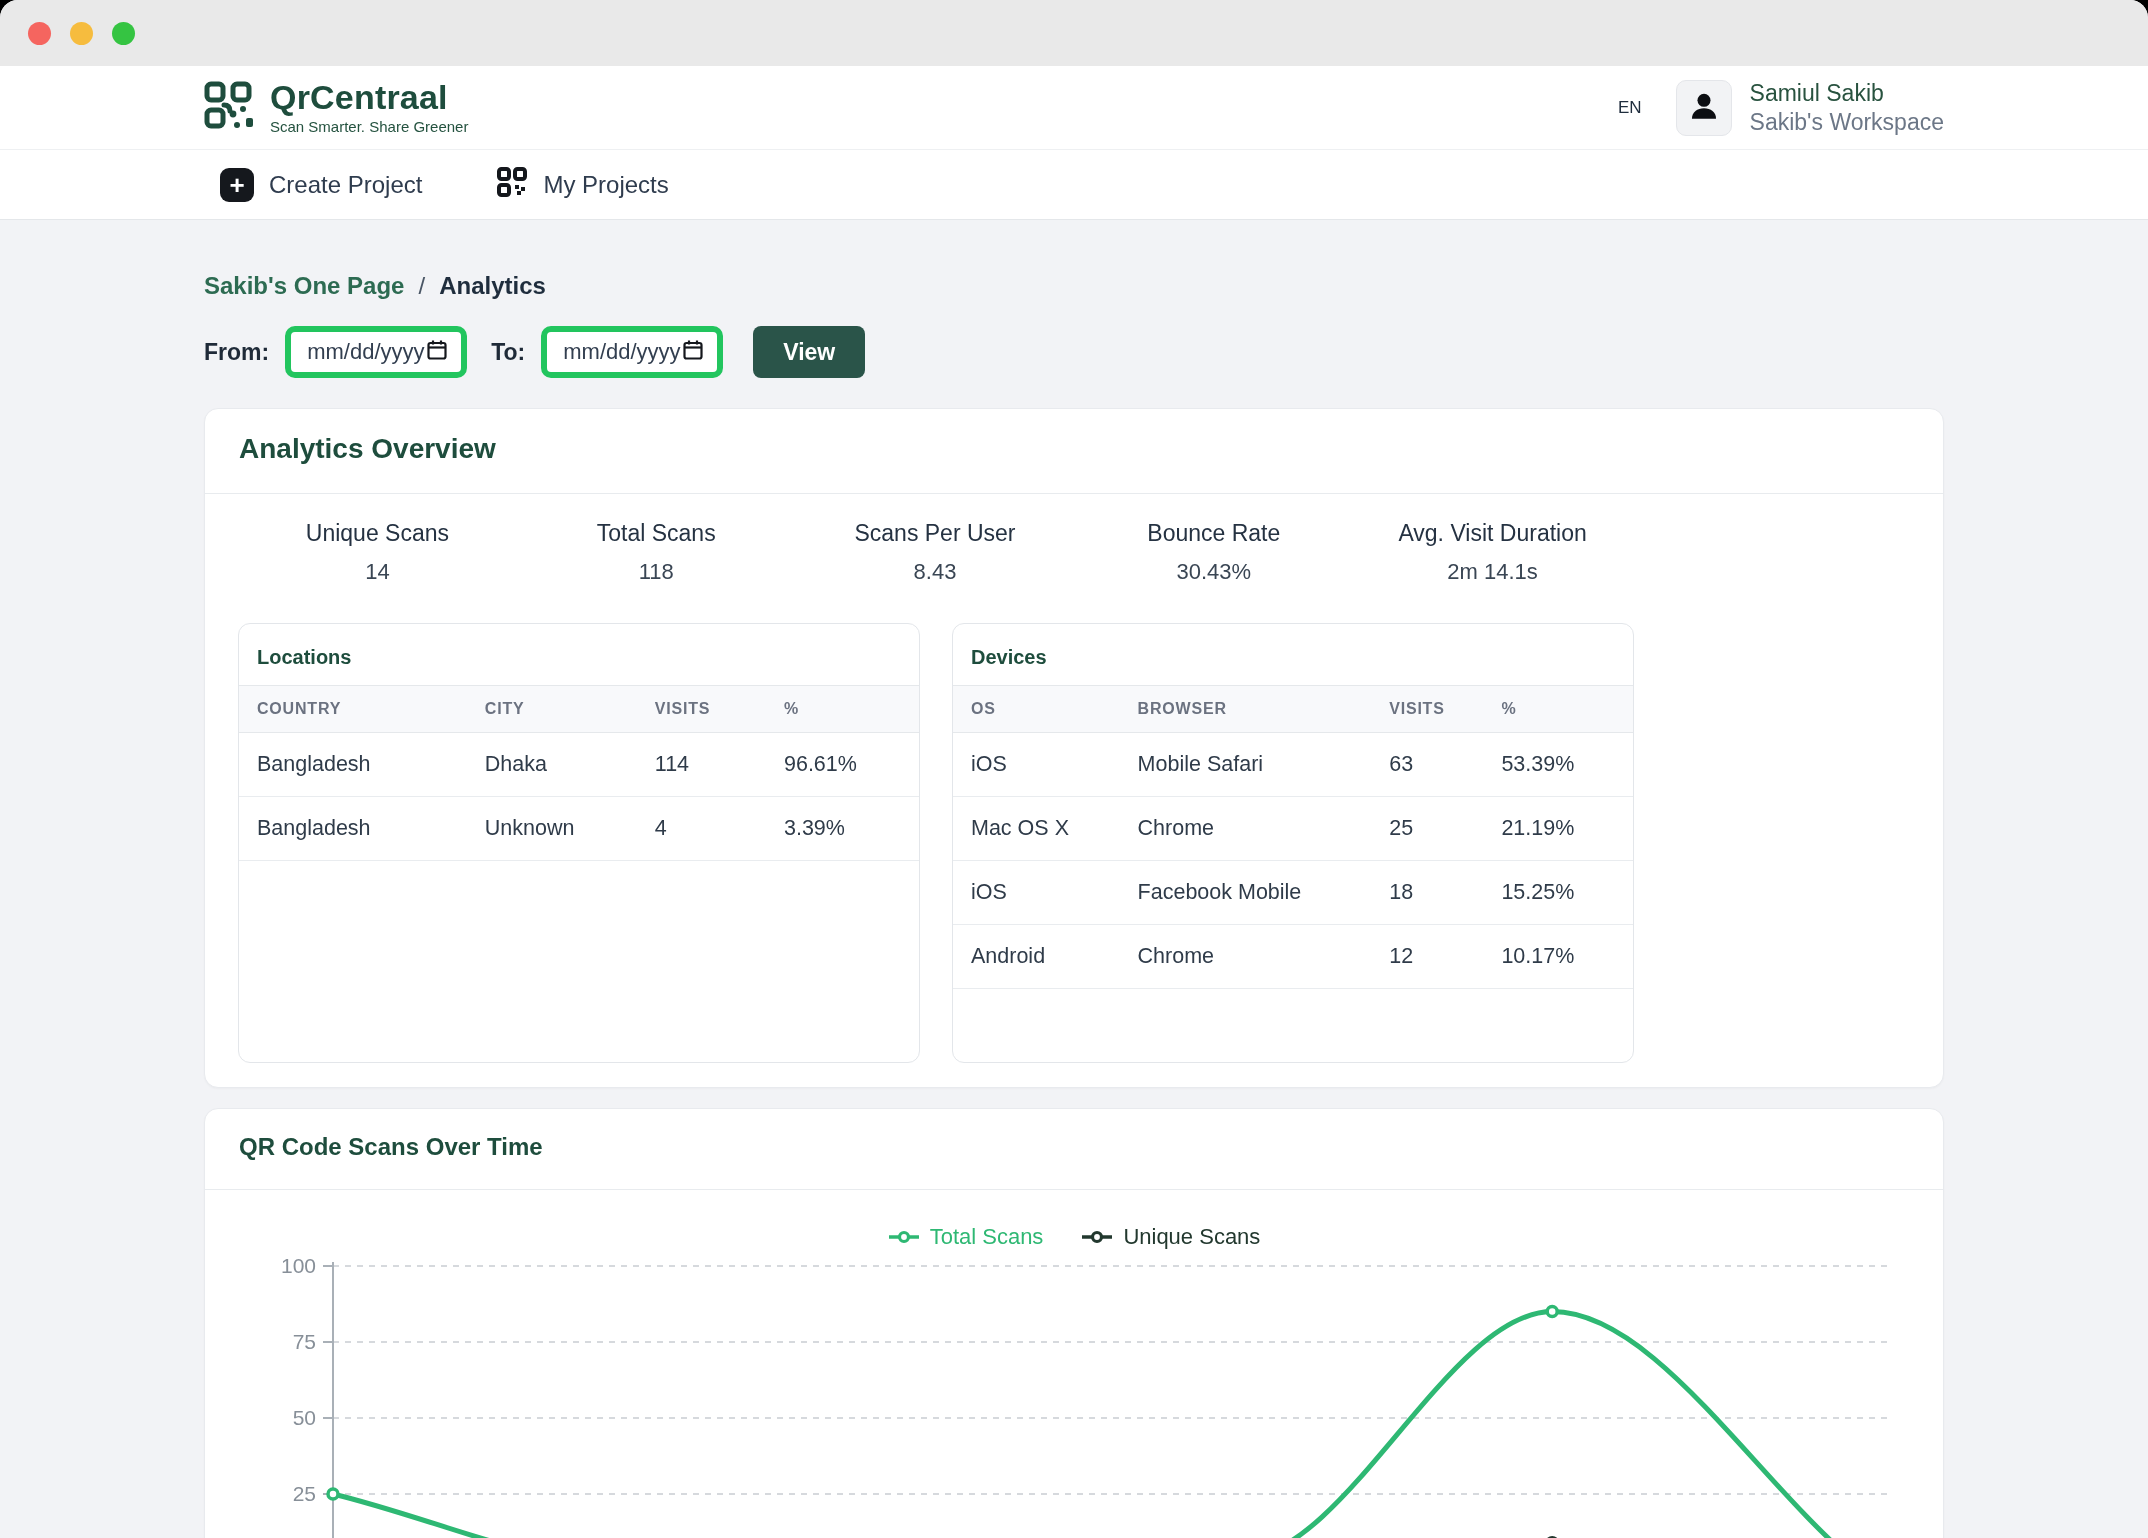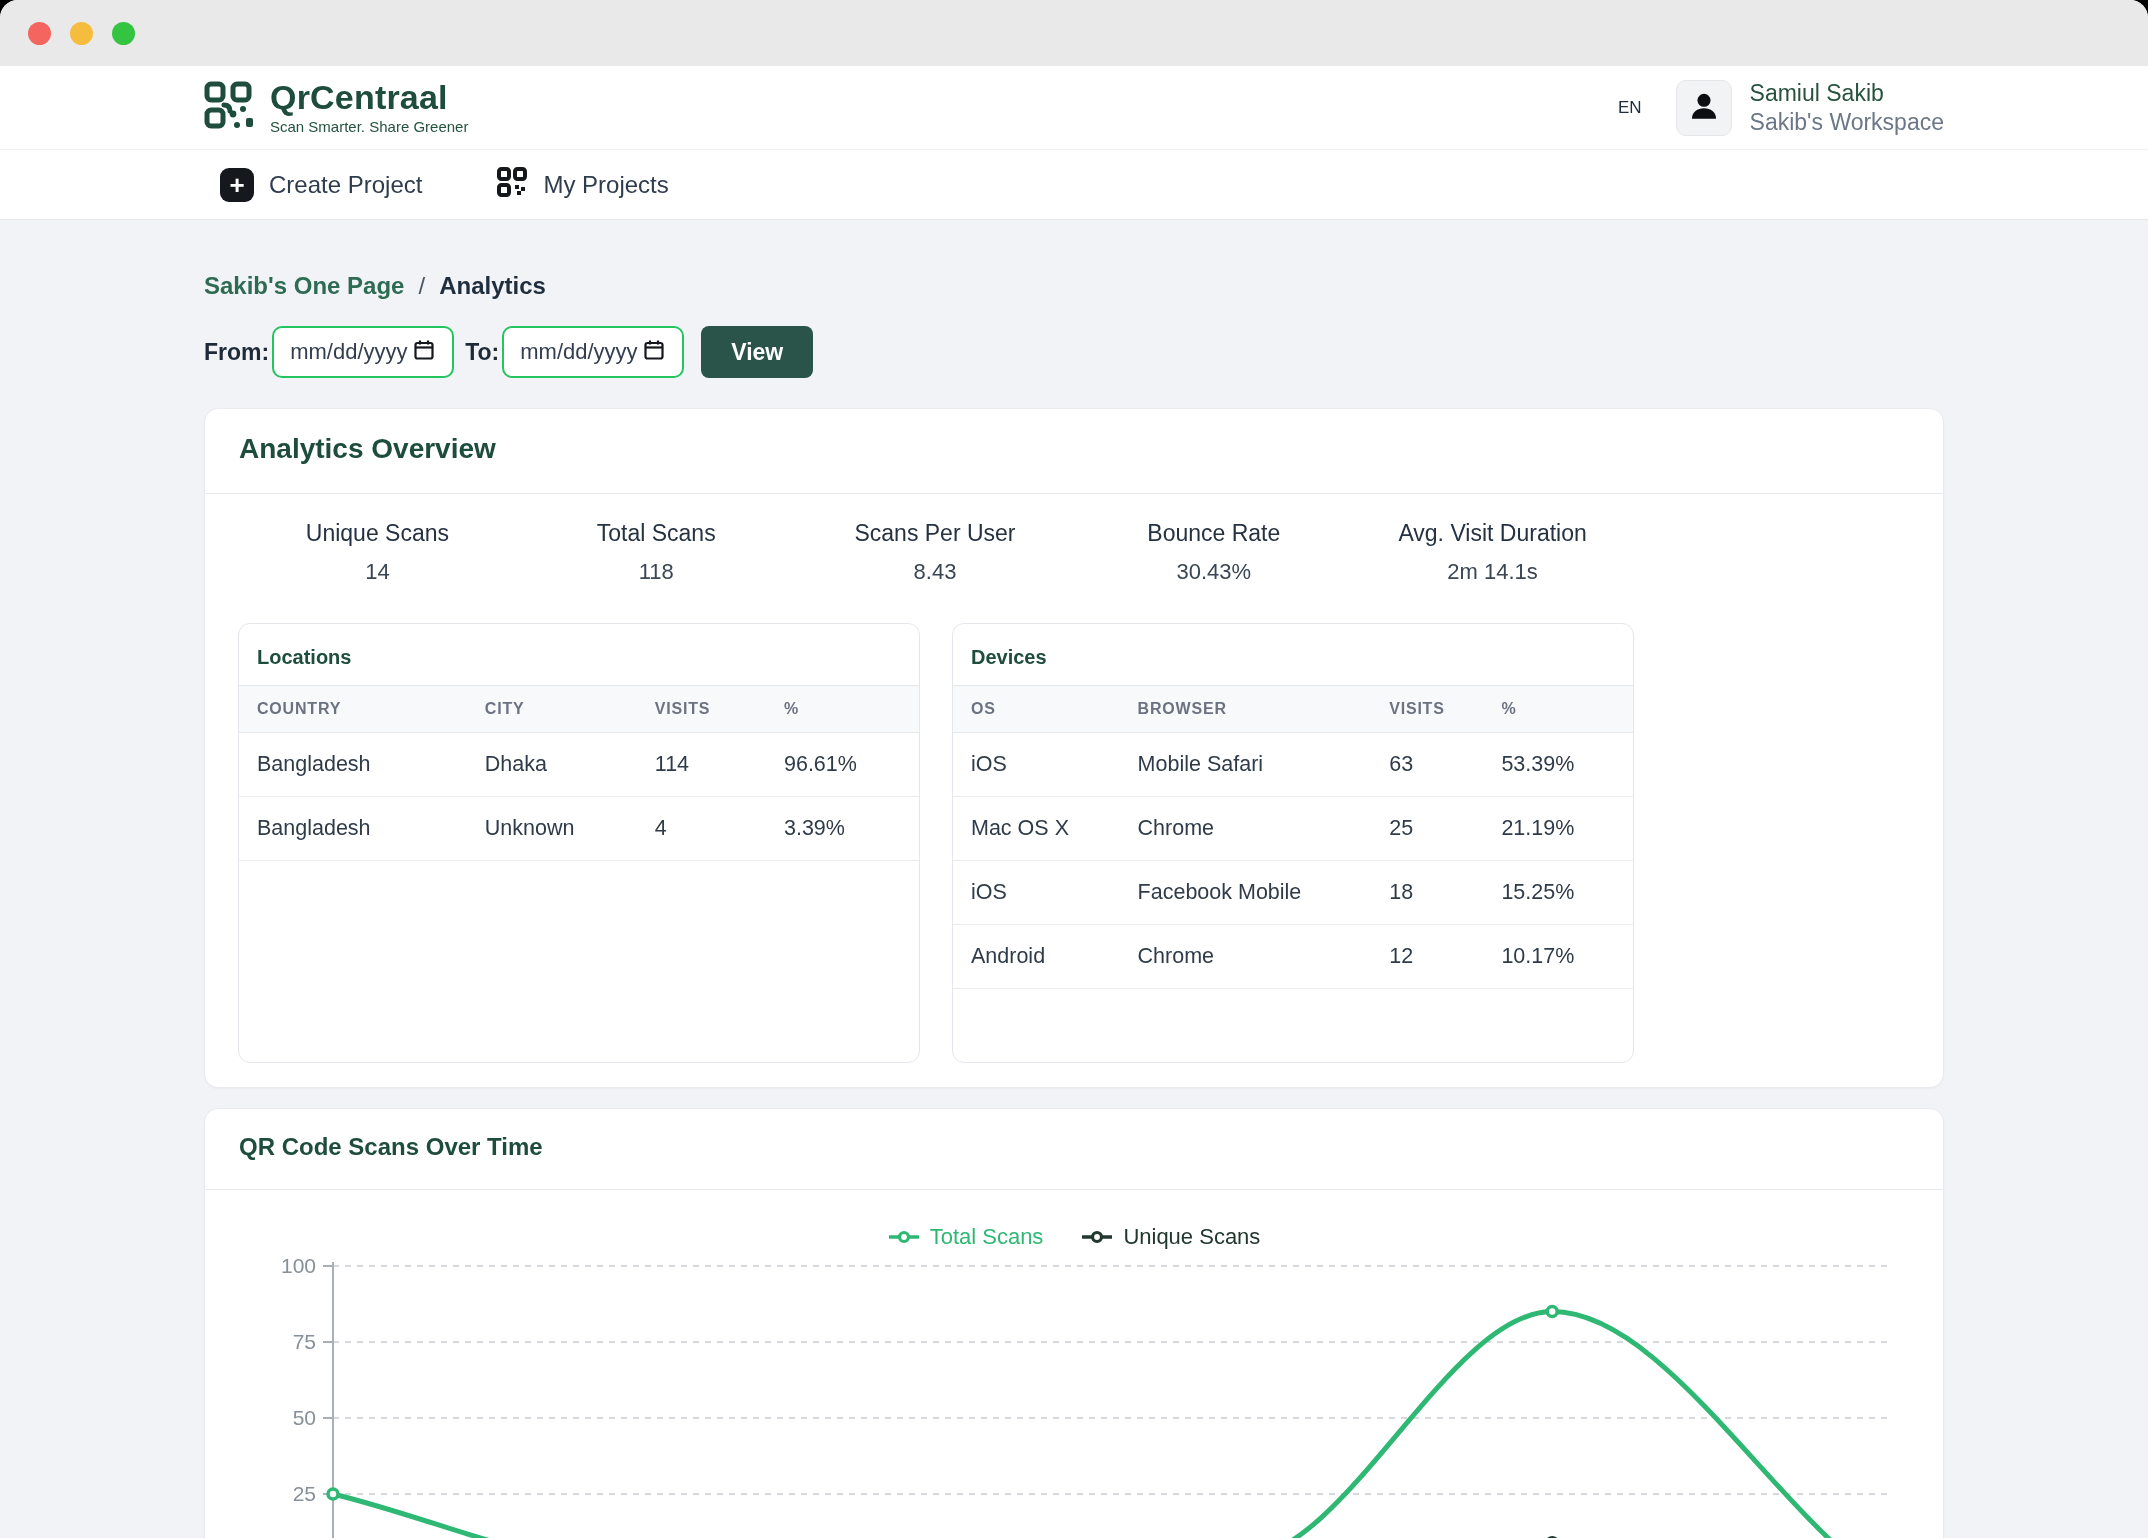--- a/index.html
+++ b/index.html
@@ -34,23 +34,23 @@
   .plus-box { width:34px; height:34px; background:#15181d; border-radius:9px; color:#fff; display:flex; align-items:center; justify-content:center; font-size:26px; font-weight:bold; line-height:1; }
 
   
   .content { flex:1 1 auto; background:#f2f3f6; overflow:hidden; }
   .content .container { display:block; height:auto; }
   .breadcrumb { margin-top:52px; font-size:24px; display:flex; gap:14px; align-items:baseline; }
   .bc-parent { color:#2d6b52; font-weight:bold; cursor:pointer; }
   .bc-sep { color:#4a5665; }
   .bc-current { color:#1f2d3d; font-weight:bold; }
 
-  .filter-row { margin-top:26px; display:flex; align-items:center; gap:3px; }
+  .filter-row { margin-top:26px; display:flex; align-items:center; gap:16px; }
   .filter-label { font-size:23px; font-weight:bold; color:#1f2a38; }
-  .date-input { width:182px; height:52px; background:#fff; border:2px solid #22c55e; border-radius:10px; display:flex; align-items:center; justify-content:space-between; padding:0 16px; cursor:text; }
+  .date-input { width:182px; height:52px; background:#fff; border:6px solid #22c55e; border-radius:10px; display:flex; align-items:center; justify-content:space-between; padding:0 16px; cursor:text; }
   .date-input .ph { font-size:22px; color:#333f50; }
   .to-label { margin-left:8px; }
   .view-btn { margin-left:14px; width:112px; height:52px; background:#2a5449; color:#fff; border:none; border-radius:8px; font-size:23px; font-weight:bold; cursor:pointer; font-family:inherit; }
 
   .card { background:#fff; border:1px solid #e8eaee; border-radius:14px; box-shadow:0 1px 2px rgba(20,30,40,.03); }
   .overview-card { margin-top:30px; }
   .card-title-row { padding:24px 34px 28px 34px; border-bottom:1px solid #e8ebee; }
   .card-title { font-size:28px; font-weight:bold; color:#1e4d3d; }
   .sub-title { font-size:20px; font-weight:bold; color:#1e4d3d; }
 

